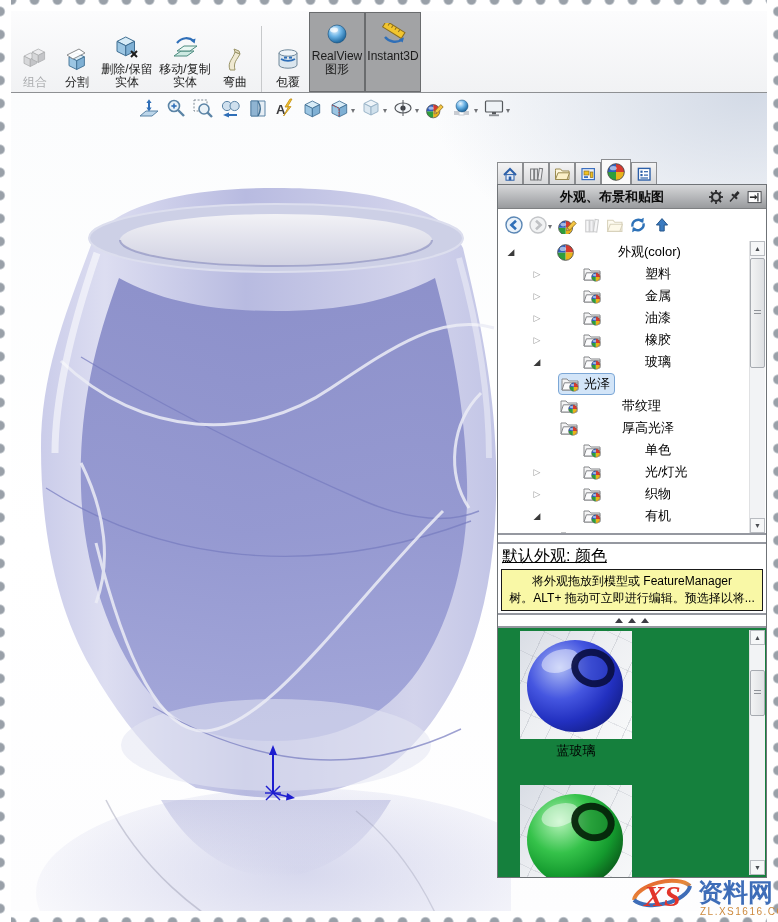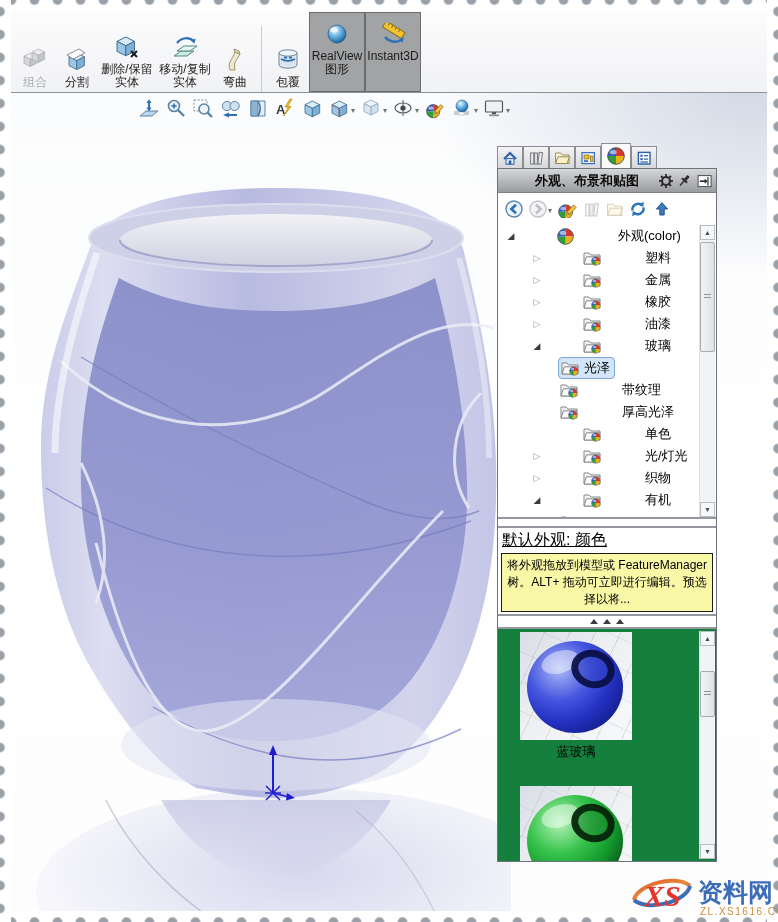--- a/index.html
+++ b/index.html
@@ -36,21 +36,21 @@
   #viewport{position:absolute;left:11px;top:93px;width:756px;height:818px;overflow:hidden;z-index:1;
     background:
       radial-gradient(ellipse 520px 300px at 98% 0%,#d3dae6 0%,rgba(243,245,248,0) 62%),
       linear-gradient(180deg,#fbfcfd 0%,#ffffff 55%,#fdfdfe 100%);}
   #vaseSvg{position:absolute;left:0;top:0;}
   
   #headsup{position:absolute;left:127px;top:2px;height:28px;display:flex;align-items:center;gap:5px;z-index:6;}
   .huico{display:flex;align-items:center;}
   .dd::after{content:"▾";font-size:8px;color:#707276;margin-left:1px;position:relative;top:1px;}
   
-  #taskpane{position:absolute;left:497px;top:143px;width:220px;height:719px;z-index:10;font-size:13px;}
+  #taskpane{position:absolute;left:497px;top:159px;width:270px;height:719px;z-index:10;font-size:13px;}
   .tp-tabs{height:25px;display:flex;align-items:flex-end;}
   .tp-tab{width:26px;height:22px;display:flex;align-items:center;justify-content:center;
     background:linear-gradient(#f4f4f5,#d7d8da);border:1px solid #8b8d90;border-bottom:none;box-sizing:border-box;}
   .tp-tab.active{width:30px;height:25px;background:#fafafa;}
   .tp-panel{position:absolute;left:0;top:25px;right:0;bottom:0;background:#fff;
     border:1px solid #6f7377;display:flex;flex-direction:column;box-sizing:border-box;}
   .tp-titlebar{height:23px;flex:0 0 23px;background:linear-gradient(#d6d7d9,#999b9e);
     border-bottom:1px solid #7e8082;display:flex;align-items:center;padding:0 3px;}
   .tp-title{flex:1;text-align:center;font-weight:bold;font-size:13px;color:#0a0a0a;padding-left:18px;}
   .tp-titlebar svg{margin-left:3px;}
@@ -567,28 +567,28 @@
         <svg class="ti" width="18" height="16" viewBox="0 0 18 16">
             <use href="#g-folderball"></use>
           </svg>
         <span class="tl">金属</span>
       </div>
       <div class="trow lvl1">
         <span class="exp collapsed"></span>
         <svg class="ti" width="18" height="16" viewBox="0 0 18 16">
             <use href="#g-folderball"></use>
           </svg>
+        <span class="tl">油漆</span>
+      </div>
+      <div class="trow lvl1">
+        <span class="exp collapsed"></span>
+        <svg class="ti" width="18" height="16" viewBox="0 0 18 16">
+            <use href="#g-folderball"></use>
+          </svg>
         <span class="tl">橡胶</span>
-      </div>
-      <div class="trow lvl1">
-        <span class="exp collapsed"></span>
-        <svg class="ti" width="18" height="16" viewBox="0 0 18 16">
-            <use href="#g-folderball"></use>
-          </svg>
-        <span class="tl">油漆</span>
       </div>
       <div class="trow lvl1">
         <span class="exp expanded"></span>
         <svg class="ti" width="18" height="16" viewBox="0 0 18 16">
             <use href="#g-folderball"></use>
           </svg>
         <span class="tl">玻璃</span>
       </div>
       <div class="trow lvl2">
         <span class="selwrap">

